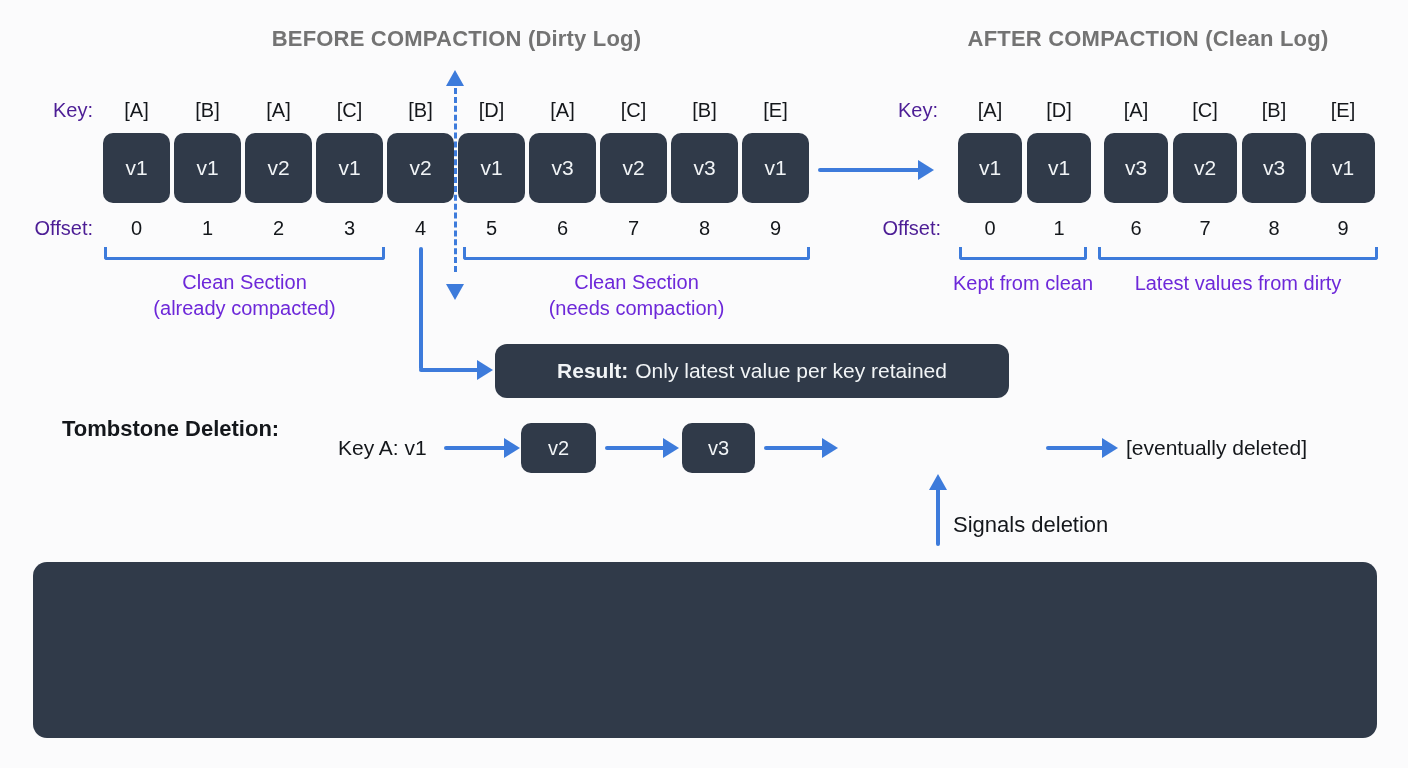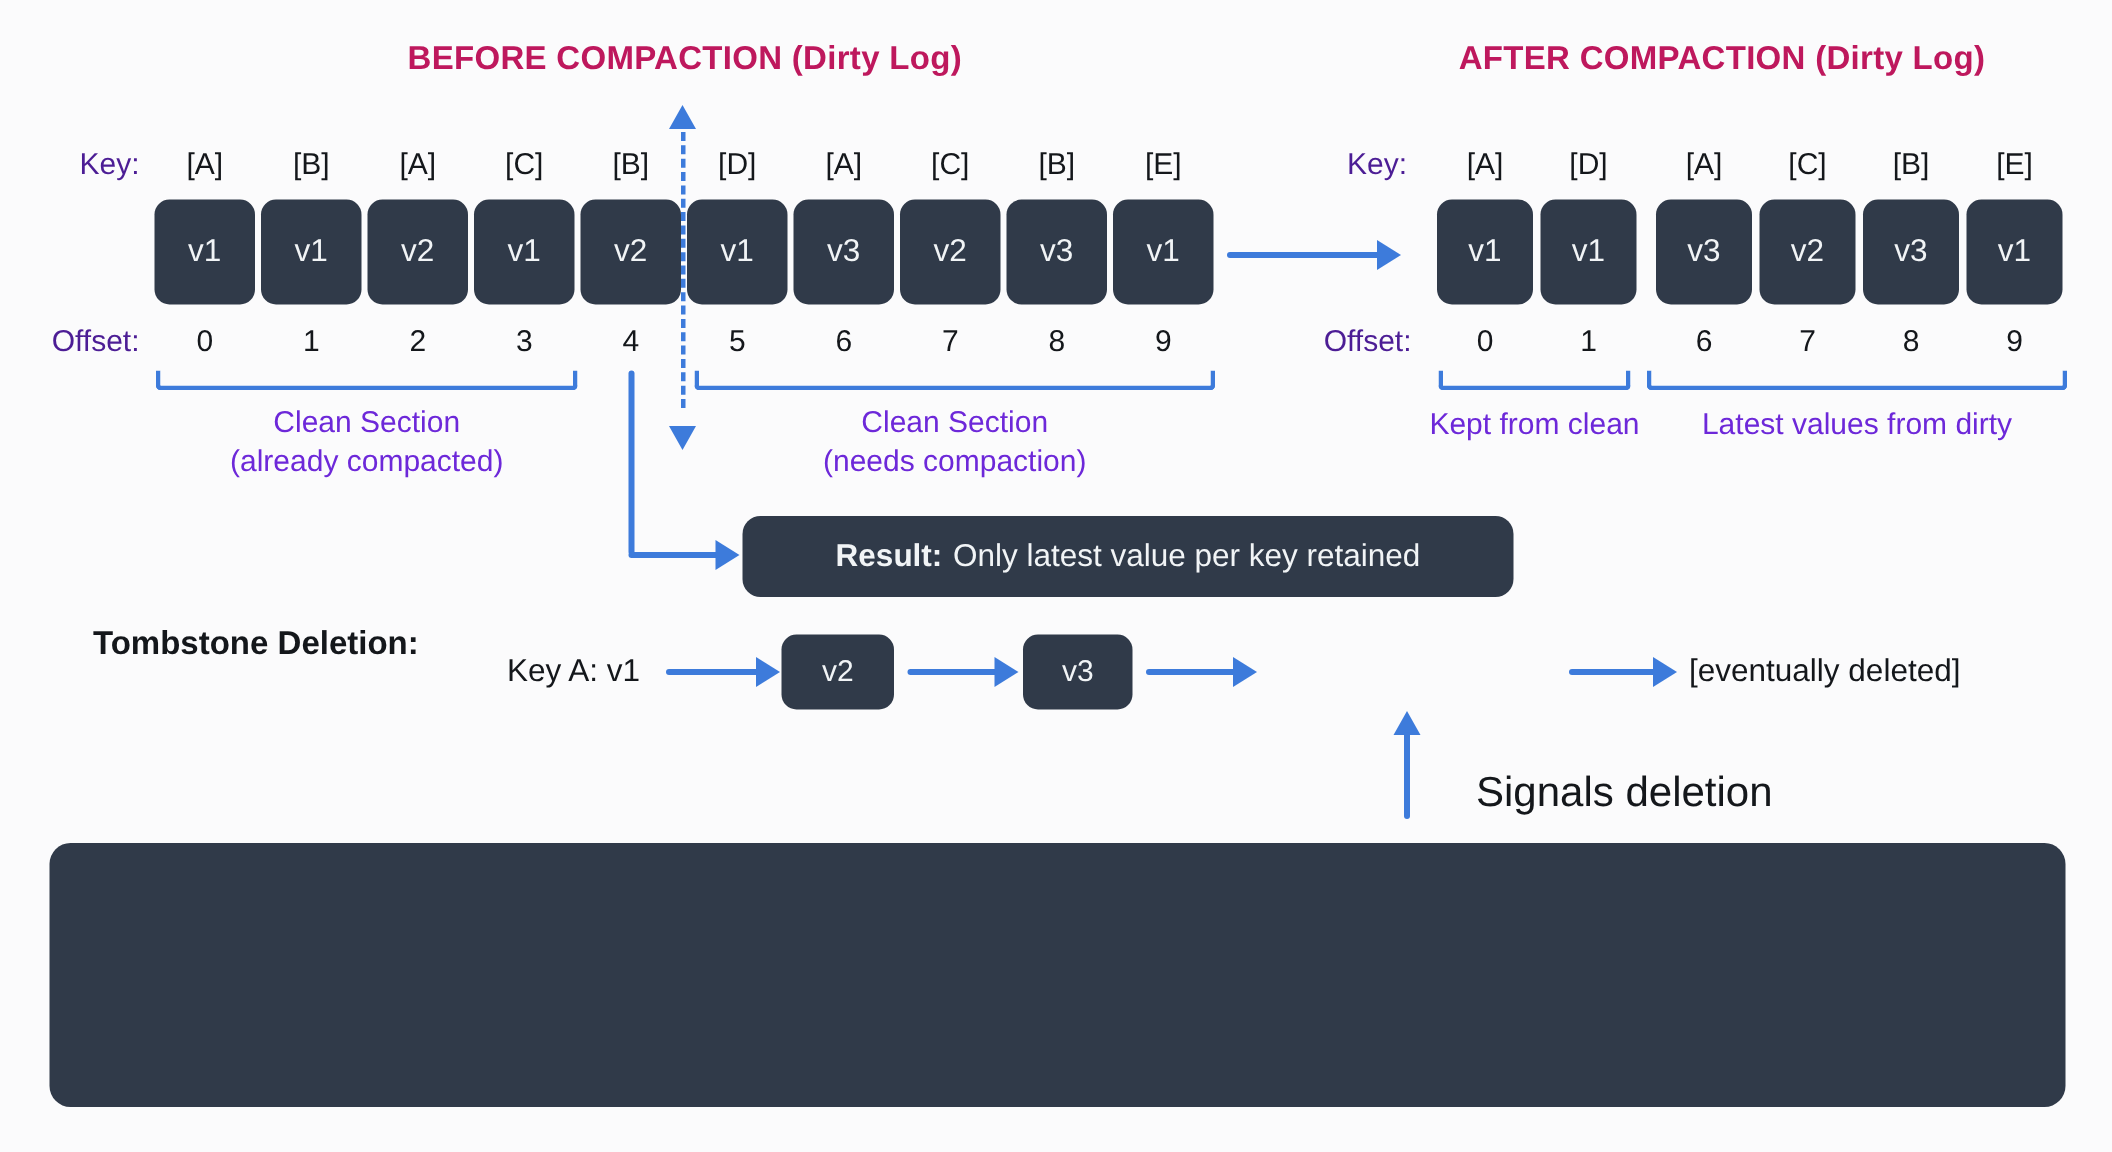--- a/index.html
+++ b/index.html
@@ -1,20 +1,20 @@
 <!DOCTYPE html>
 <html><head>
 <meta charset="utf-8">
 <style>
   * { margin:0; padding:0; box-sizing:border-box; }
   html,body { width:1408px; height:768px; }
   body { font-family:"Liberation Sans","DejaVu Sans",sans-serif; background:#fbfbfc; }
   .canvas { position:relative; width:1408px; height:768px; background:#fbfbfc; overflow:hidden; }
 
-  .title { position:absolute; font-size:22px; font-weight:bold; color:#be185d; text-align:center; letter-spacing:.2px; }
+  .title { position:absolute; font-size:22px; font-weight:bold; color:#737373; text-align:center; letter-spacing:.2px; }
   .before-title { left:103px; top:26px; width:707px; }
   .after-title  { left:898px; top:26px; width:500px; }
 
   .rowlabel { position:absolute; font-size:20px; color:#4c1d95; text-align:right; }
 
   .log-row { position:absolute; display:flex; }
   .log-row .cell { flex:none; text-align:center; }
   .before-row { gap:4px; }
   .before-row .cell { width:67px; }
   .after-row { gap:5px; }
@@ -49,21 +49,21 @@
 
   .process-box { position:absolute; left:33px; top:562px; width:1344px; height:176px;
                  background:#303a49; border-radius:14px; color:#eef1f4; }
 </style>
 </head>
 <body>
 
 <div class="canvas">
 
   <div class="title before-title">BEFORE COMPACTION (Dirty Log)</div>
-  <div class="title after-title">AFTER COMPACTION (Dirty Log)</div>
+  <div class="title after-title">AFTER COMPACTION (Clean Log)</div>
 
   <div class="rowlabel" style="left:18px; top:99px; width:75px;">Key:</div>
   <div class="log-row before-row keys-row" style="left:103px; top:97px;">
       <div class="cell">[A]</div>
       <div class="cell">[B]</div>
       <div class="cell">[A]</div>
       <div class="cell">[C]</div>
       <div class="cell">[B]</div>
       <div class="cell">[D]</div>
       <div class="cell">[A]</div>
@@ -169,21 +169,21 @@
 
   <div class="line" style="left:764px; top:446px; width:60px; height:4px;"></div>
   <div class="tri tri-right" style="left:822px; top:438px;"></div>
 
   <div class="line" style="left:1046px; top:446px; width:58px; height:4px;"></div>
   <div class="tri tri-right" style="left:1102px; top:438px;"></div>
   <div class="ts-text" style="left:1126px; top:436px;">[eventually deleted]</div>
 
   <div class="tri tri-up" style="left:929px; top:474px;"></div>
   <div class="line" style="left:936px; top:488px; width:4px; height:58px;"></div>
-  <div class="ts-text" style="left:953px; top:512px; font-size:28px;margin-left:31px;">Signals deletion</div>
+  <div class="ts-text" style="left:953px; top:512px; font-size:22px;">Signals deletion</div>
 
   <div class="process-box">
     
     
     
     
     
     
   </div>
 

